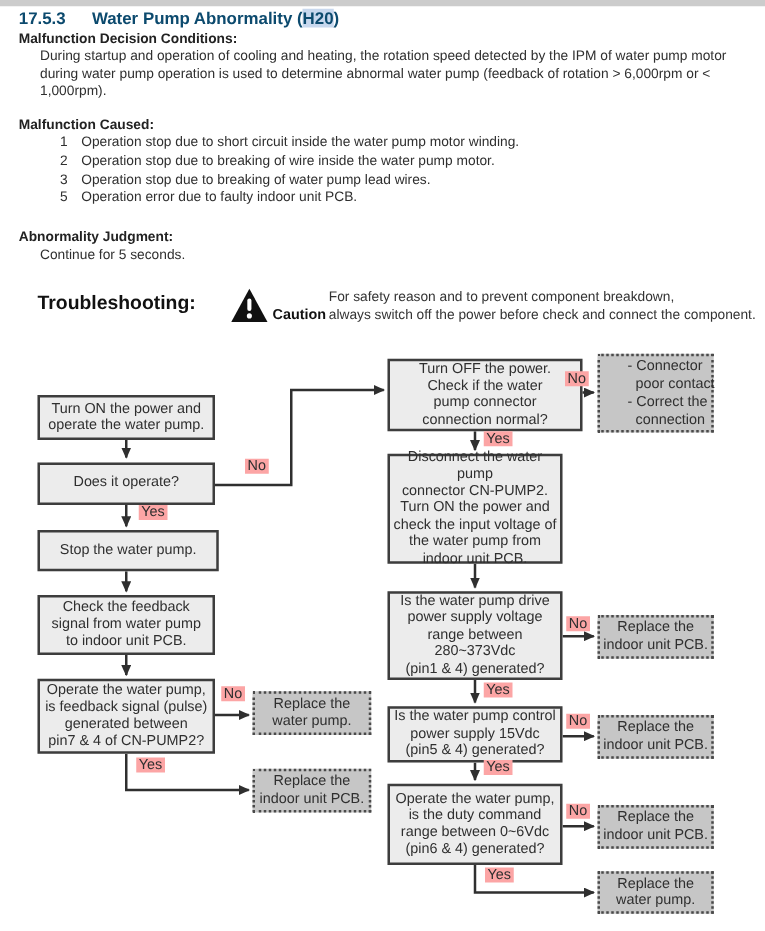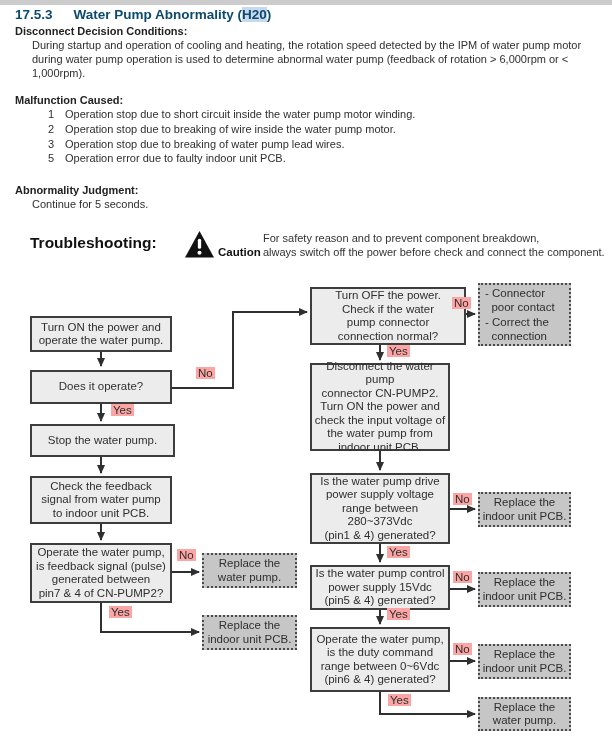--- a/index.html
+++ b/index.html
@@ -39,32 +39,32 @@
     text-align:center;font-size:11.5px;line-height:13.5px;
   }
   .fbox .ntext{white-space:pre-line;}
   .dbox{
     position:absolute;background:var(--dotted-fill);
     border:2px dotted #4a4a4a;
     display:flex;align-items:center;justify-content:center;
     text-align:center;font-size:11.5px;line-height:13.5px;
   }
   .dbox .ntext{white-space:pre-line;}
-  .dbox.leftalign{justify-content:flex-start;text-align:left;padding-left:5px;}
+  .dbox.leftalign{justify-content:flex-start;text-align:left;padding-left:22px;}
   .dbox.leftalign .ntext{white-space:pre;line-height:14.5px;}
   .flabel{position:absolute;font-size:11.5px;color:#2f2f2f;background:#fca5a5;padding:0 2px;}
 </style>
 </head>
 <body>
 
 <div class="scan-strip"></div>
 
 <div class="title-row"><span class="sect">17.5.3</span><span>Water Pump Abnormality (</span><span class="hl">H20</span><span>)</span></div>
 
-<div class="h-label" style="top:25px">Disconnect Decision Conditions:</div>
+<div class="h-label" style="top:25px">Malfunction Decision Conditions:</div>
 <div class="indent-par" style="top:38px">During startup and operation of cooling and heating, the rotation speed detected by the IPM of water pump motor during water pump operation is used to determine abnormal water pump (feedback of rotation &gt; 6,000rpm or &lt; 1,000rpm).</div>
 
 <div class="h-label" style="top:94px">Malfunction Caused:</div>
 <div class="mc-list">
   <div class="mc-row"><span class="num">1</span><span>Operation stop due to short circuit inside the water pump motor winding.</span></div>
   <div class="mc-row"><span class="num">2</span><span>Operation stop due to breaking of wire inside the water pump motor.</span></div>
   <div class="mc-row"><span class="num">3</span><span>Operation stop due to breaking of water pump lead wires.</span></div>
   <div class="mc-row"><span class="num">5</span><span>Operation error due to faulty indoor unit PCB.</span></div>
 </div>
 

